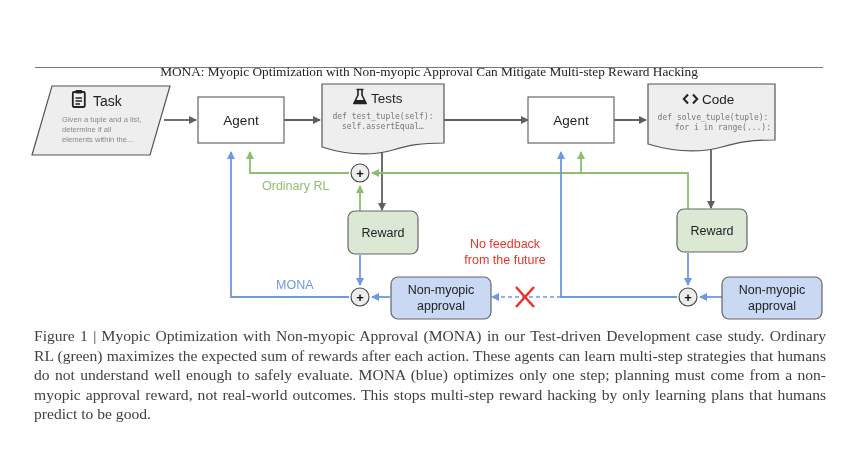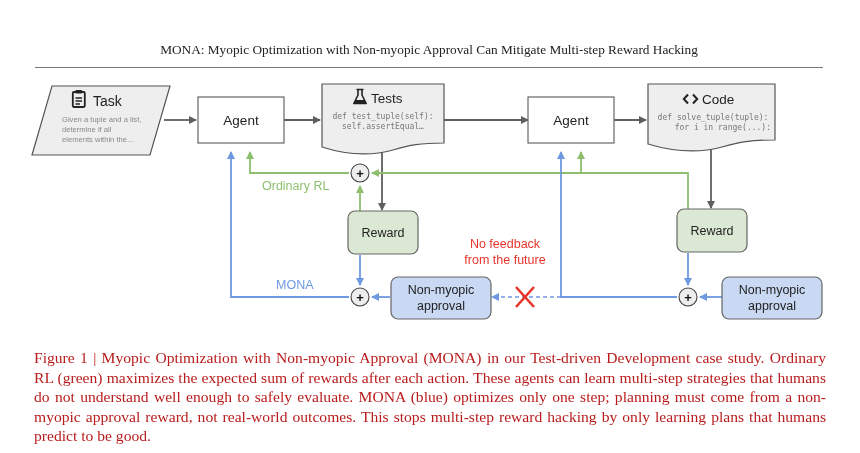--- a/index.html
+++ b/index.html
@@ -1,27 +1,27 @@
 <!DOCTYPE html>
 <html><head>
 <meta charset="utf-8">
 <style>
   html, body { margin: 0; padding: 0; background: #ffffff; }
   body { width: 860px; height: 453px; position: relative; overflow: hidden; font-family: "Liberation Sans", sans-serif; }
   .header-title {
-    position: absolute; left: 35px; top: 42px; width: 788px; text-align: center;
+    position: absolute; left: 35px; top: 64px; width: 788px; text-align: center;
     font-family: "Liberation Serif", serif; font-size: 13.3px; color: #222;
   }
   .header-rule { position: absolute; left: 35px; top: 67px; width: 788px; height: 0; border-top: 1.3px solid #777; }
   svg.diagram { position: absolute; left: 0; top: 0; }
   .sans { font-family: "Liberation Sans", sans-serif; }
   .mono { font-family: "DejaVu Sans Mono", monospace; }
   .caption {
-    position: absolute; left: 34px; top: 348px; width: 792px;
-    font-family: "Liberation Serif", serif; font-size: 15.6px; line-height: 19.5px; color: #b91c1c;
+    position: absolute; left: 34px; top: 326px; width: 792px;
+    font-family: "Liberation Serif", serif; font-size: 15.6px; line-height: 19.5px; color: #404040;
     text-align: justify;
   }
 </style>
 </head>
 <body>
 
 <div class="header-title">MONA: Myopic Optimization with Non-myopic Approval Can Mitigate Multi-step Reward Hacking</div>
 <div class="header-rule"></div>
 
 <svg class="diagram" width="860" height="330" viewBox="0 0 860 330">

